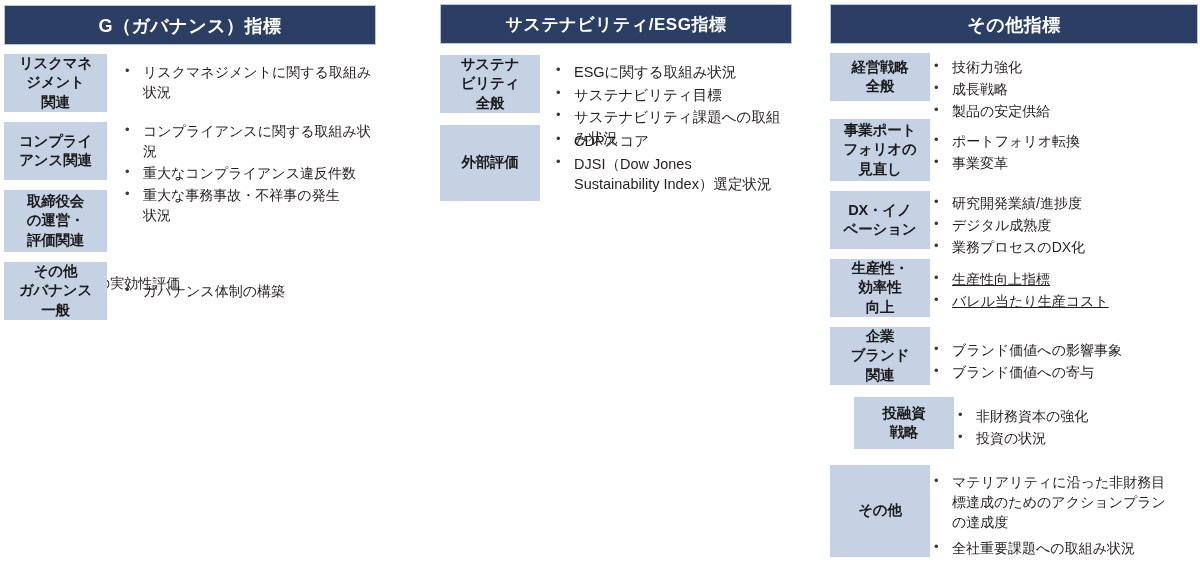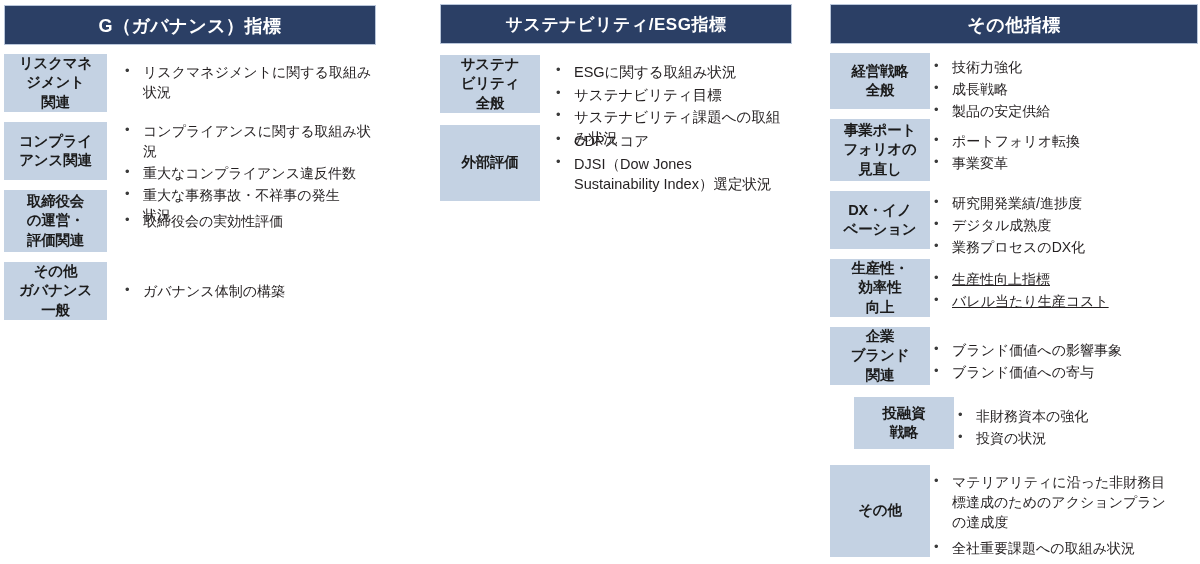--- a/index.html
+++ b/index.html
@@ -108,21 +108,21 @@
   #col-esg .r0 .row-label { height: 58px; }
   #col-esg .r0 .row-items { padding-top: 7px; }
   #col-esg .r1 { top: 70px; }
   #col-esg .r1 .row-label { height: 76px; }
   #col-esg .r1 .row-items { padding-top: 6px; }
 
   
   #col-other .row-label { width: 100px; font-size: 14.5px; }
   #col-other .row-items { font-size: 14px; }
   #col-other .r0 { top: 0;   }
-  #col-other .r0 .row-label { height: 56px; }
+  #col-other .r0 .row-label { height: 48px; }
   #col-other .r0 .row-items { padding-top: 5px; }
   #col-other .r1 { top: 66px; }
   #col-other .r1 .row-label { height: 62px; }
   #col-other .r1 .row-items { padding-top: 13px; }
   #col-other .r2 { top: 138px; }
   #col-other .r2 .row-label { height: 58px; }
   #col-other .r2 .row-items { padding-top: 3px; }
   #col-other .r3 { top: 206px; }
   #col-other .r3 .row-label { height: 58px; }
   #col-other .r3 .row-items { padding-top: 11px; text-decoration: underline; }
@@ -159,21 +159,21 @@
       <div class="row-label nowrap-block">コンプライ
 アンス関連</div>
       <ul class="row-items">
         <li class="nowrap-block">コンプライアンスに関する取組み状況</li>
         <li class="nowrap-block">重大なコンプライアンス違反件数</li>
         <li class="nowrap-block">重大な事務事故・不祥事の発生
 状況</li>
       </ul>
     </div>
 
-    <div class="row r2" style="width:372px;">
+    <div class="row r2" style="width:372px;flex-direction:column;">
       <div class="row-label nowrap-block">取締役会
 の運営・
 評価関連</div>
       <ul class="row-items">
         <li class="nowrap-block">取締役会の実効性評価</li>
       </ul>
     </div>
 
     <div class="row r3" style="width:372px;">
       <div class="row-label nowrap-block">その他

